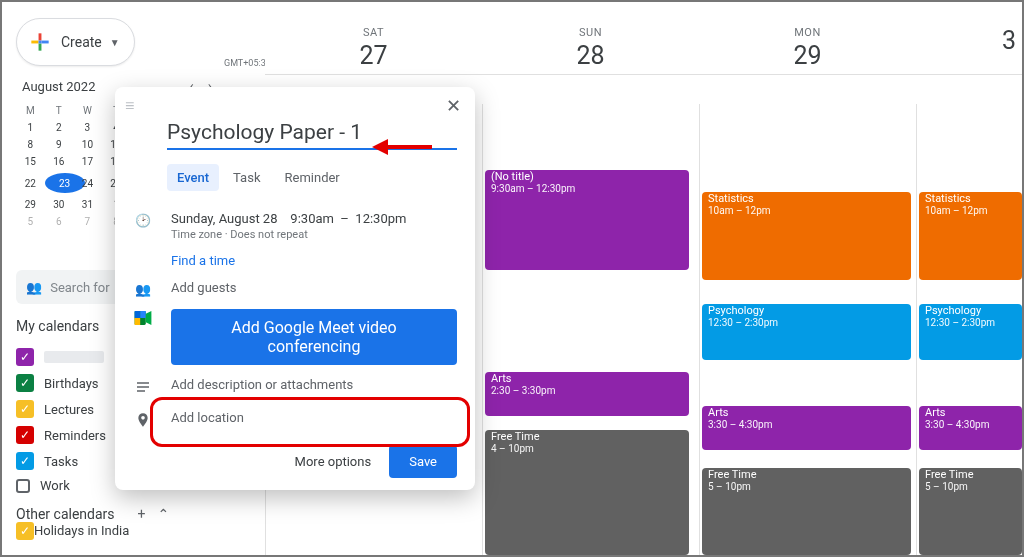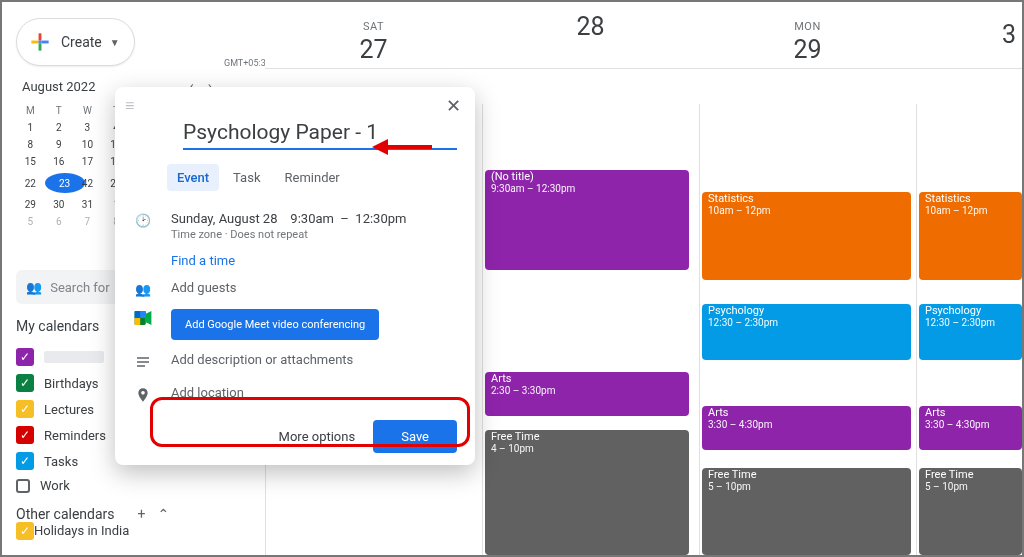--- a/index.html
+++ b/index.html
@@ -29,51 +29,51 @@
   .cal-list h4 { font-size: 14px; font-weight: 400; color: #3c4043; margin-bottom: 10px; display:flex; align-items:center; justify-content:space-between;}
   .cal-list .row { display: flex; align-items: center; gap: 10px; font-size: 13px; color: #3c4043; padding: 4px 0; }
   .chk { width: 18px; height: 18px; border-radius: 3px; display: inline-flex; align-items: center; justify-content: center; color: #fff; font-size: 12px; flex-shrink:0;}
   .chk.empty { border: 2px solid #5f6368; color: transparent; width:14px; height:14px; }
   .redact { background: #e8eaed; height: 12px; width: 60px; border-radius: 2px; }
   .other-cal { position: absolute; left:14px; top: 504px; width:200px;}
   .other-cal h4 {font-size:14px; font-weight:400; display:flex; align-items:center; gap:23px;}
   .other-cal .controls {display:flex; gap:12px; color:#5f6368;}
 
   
-  .day-hdr { position: absolute; top: 8px; height: 59px; background: #fff; border-bottom: 1px solid #e0e0e0; }
+  .day-hdr { position: absolute; top: 14px; height: 59px; background: #fff; border-bottom: 1px solid #e0e0e0; }
   .day-hdr .dow { font-size: 11px; color: #70757a; text-transform: uppercase; text-align: center; margin-top: 10px; letter-spacing:.5px;}
   .day-hdr .num { font-size: 25px; color: #3c4043; text-align: center; margin-top: 2px; font-weight:400;}
   .tz { position:absolute; left:222px; top:56px; font-size:9px; color:#70757a; text-align:right; width:38px;}
 
   
   .col { position: absolute; top: 102px; bottom: 0; border-left: 1px solid #e0e0e0; }
 
   .event { position: absolute; border-radius: 4px; color: #fff; font-size: 11px; padding: 0 6px; overflow:hidden;}
   .event .t1 { font-weight:400; }
   .event .t2 { font-size: 10px; opacity:.95;}
   .time-lbl { position:absolute; right:4px; font-size:10px; color:#70757a; text-align:right;}
 
   
   .dialog { position: absolute; left: 113px; top: 85px; width: 360px; background: #fff; border-radius: 8px; box-shadow: 0 8px 24px rgba(0,0,0,.25); padding-bottom: 12px; }
   .dialog .handle { text-align:left; padding: 8px 10px 0; color:#bdc1c6; font-size:16px; display:flex; justify-content:space-between; align-items:center;}
   .dialog .close { color:#5f6368; cursor:pointer; font-size:18px; padding:0 4px;}
-  .dialog .title-row { margin: 4px 18px 0 68px; border-bottom: 2px solid #1a73e8; padding-bottom: 4px; }
+  .dialog .title-row { margin: 4px 18px 0 52px; border-bottom: 2px solid #1a73e8; padding-bottom: 4px; }
   .dialog .title-row input { border: none; outline: none; font-size: 21px; color: #3c4043; width: 100%; font-family:inherit;}
   .tabs { display:flex; gap: 4px; margin: 14px 0 14px 52px; }
   .tabs .tab { font-size: 13px; padding: 6px 10px; border-radius: 4px; color:#5f6368;}
   .tabs .tab.active { background: #e8f0fe; color: #1967d2; font-weight:500;}
   .drow { display:flex; align-items:flex-start; gap: 18px; padding: 6px 18px 6px 18px; font-size: 13px; color:#3c4043;}
   .drow .icon { width: 20px; color:#5f6368; text-align:center; flex-shrink:0; margin-top:2px;}
   .drow .content { flex:1; }
   .sub { font-size: 11px; color:#70757a; margin-top:2px;}
   .link { color:#1a73e8; }
-  .meet-btn { background:#1a73e8; color:#fff; border:none; border-radius:4px; padding: 9px 14px; font-size:11px; font-family:inherit;}
+  .meet-btn { background:#1a73e8; color:#fff; border:none; border-radius:4px; padding: 9px 14px; font-size:16px; font-family:inherit;}
   .dlg-footer { display:flex; justify-content:flex-end; gap: 8px; padding: 8px 18px 0; align-items:center;}
   .dlg-footer .more { font-size:13px; color:#3c4043; padding:8px 10px;}
-  .dlg-footer .save { background:#1a73e8; color:#fff; border:none; border-radius:4px; padding:9px 28px; font-size:13px; font-family:inherit;}
+  .dlg-footer .save { background:#1a73e8; color:#fff; border:none; border-radius:4px; padding:9px 20px; font-size:13px; font-family:inherit;}
 
   .highlight-box { border: 3px solid #e30000; border-radius: 12px; position: absolute; pointer-events:none;}
 
   .arrow { position:absolute; }
   .arrow svg { display:block; }
 </style>
 </head>
 <body>
 
 <div class="create-btn">
@@ -135,21 +135,21 @@
           <td>16</td>
           <td>17</td>
           <td>18</td>
           <td>19</td>
           <td>20</td>
           <td>21</td>
         </tr>
         <tr>
           <td>22</td>
           <td class="sel"><span>23</span></td>
-          <td>42</td>
+          <td>24</td>
           <td>25</td>
           <td>26</td>
           <td>27</td>
           <td>28</td>
         </tr>
         <tr>
           <td>29</td>
           <td>30</td>
           <td>31</td>
           <td class="dim">1</td>
@@ -220,20 +220,21 @@
     </div>
 </div>
 
 <div class="tz">GMT+05:30</div>
 
 <div class="day-hdr" style="left:263px;width:217px">
   <div class="dow">SAT</div>
   <div class="num">27</div>
 </div>
 <div class="day-hdr" style="left:480px;width:217px">
+  <div class="dow">SUN</div>
   <div class="num">28</div>
 </div>
 <div class="day-hdr" style="left:697px;width:217px">
   <div class="dow">MON</div>
   <div class="num">29</div>
 </div>
 <div class="day-hdr" style="left:914px;width:110px">
   <div class="dow"></div>
   <div class="num" style="text-align:right;padding-right:10px">3</div>
 </div>

